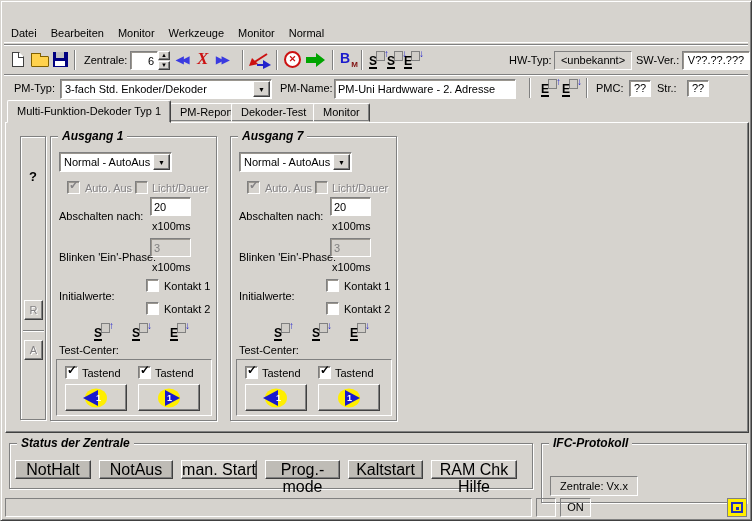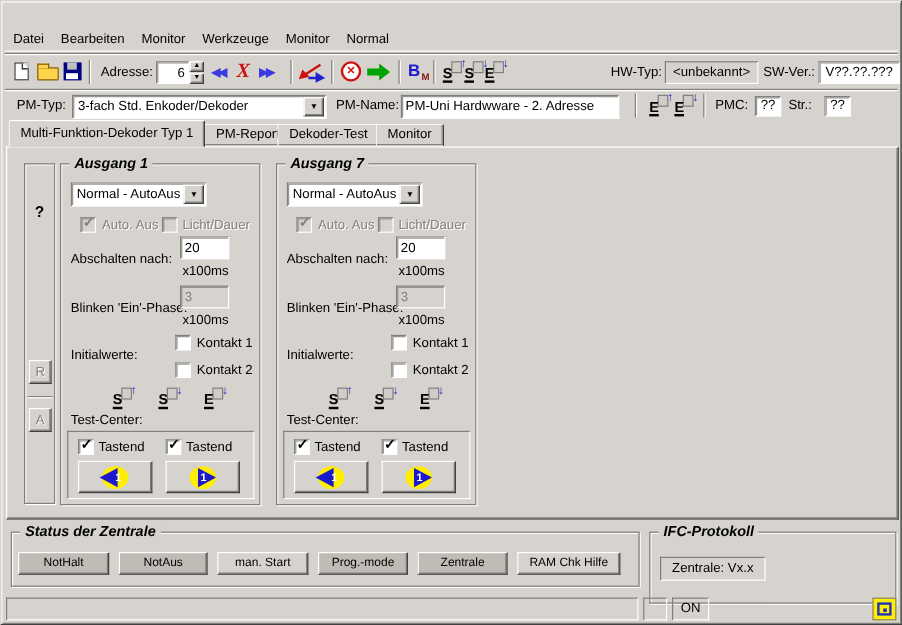--- a/index.html
+++ b/index.html
@@ -88,21 +88,21 @@
   
   .cb{position:absolute;width:13px;height:13px;background:#fff;border:1px solid;border-color:#808080 #fff #fff #808080;
     box-shadow:inset 1px 1px 0 #9a968f}
   .cb.checked::after{content:"✓";position:absolute;left:1px;top:-4px;font-size:12px;font-weight:bold}
   .cb.disabled{background:#d6d3ce}
   .cb.disabled::after{color:#848284}
   .dis-text{color:#848284;text-shadow:1px 1px 0 #fff}
   
   .btn{position:absolute;background:#d6d3ce;border:1px solid;border-color:#fff #404040 #404040 #fff;
     box-shadow:inset -1px -1px 0 #808080;text-align:center}
-  .sbtn{line-height:17px;font-size:10px}
+  .sbtn{line-height:17px;font-size:16px}
   .sbtn.dim{background:var(--dim-button,#bfbcb6)}
   .sunken-panel{position:absolute;border:1px solid;border-color:#808080 #fff #fff #808080}
   
   .abtn{position:absolute;width:62px;height:27px;background:#d6d3ce;border:1px solid;border-color:#fff #404040 #404040 #fff;
     box-shadow:inset -1px -1px 0 #808080}
   .ell{position:absolute;left:50%;top:50%;transform:translate(-50%,-50%);width:22px;height:19px;
     background:var(--yellow,#ffee00);border-radius:50%}
   .tri{position:absolute;top:50%}
   .tri-l{left:17px;transform:translateY(-50%);border-top:8px solid transparent;border-bottom:8px solid transparent;
     border-right:15px solid #1a1acc}
@@ -131,21 +131,21 @@
     <span class="menu-item">Werkzeuge</span>
     <span class="menu-item">Monitor</span>
     <span class="menu-item">Normal</span>
   </div>
 
   <div class="toolbar1">
     <span class="icon-new" style="left:8px;top:7px"></span>
     <span class="icon-open" style="left:27px;top:11px"></span>
     <span class="icon-save" style="left:49px;top:7px"></span>
     <span class="vsep" style="left:70px;top:5px"></span>
-    <span class="lbl" style="left:80px;top:9px">Adresse:</span>
+    <span class="lbl" style="left:80px;top:9px">Zentrale:</span>
     <input class="field" style="left: 126px; top: 6px; width: 28px; height: 19px; text-align: right;" value="6">
     <span class="spin up" style="left:154px;top:6px"></span>
     <span class="spin dn" style="left:154px;top:16px"></span>
     <span class="icon-rew" style="left:172px;top:9px"></span>
     <span class="icon-x" style="left:193px;top:5px">X</span>
     <span class="icon-fwd" style="left:212px;top:9px"></span>
     <span class="vsep" style="left:238px;top:5px"></span>
     <svg style="left:245px;top:7px" width="22" height="17">
       <line x1="4" y1="11" x2="18" y2="2" stroke="#cc1111" stroke-width="2"></line>
       <polygon points="0,14 9,12 3,6" fill="#cc1111"></polygon>
@@ -323,27 +323,27 @@
       </div>
     </div>
   </div>
 
   <div class="groupbox" style="left:8px;top:442px;width:524px;height:46px">
     <span class="legend">Status der Zentrale</span>
     <span class="btn sbtn dim" style="left:5px;top:16px;width:76px;height:19px">NotHalt</span>
     <span class="btn sbtn dim" style="left:89px;top:16px;width:74px;height:19px">NotAus</span>
     <span class="btn sbtn" style="left:171px;top:16px;width:76px;height:19px">man. Start</span>
     <span class="btn sbtn dim" style="left:255px;top:16px;width:75px;height:19px">Prog.-mode</span>
-    <span class="btn sbtn dim" style="left:338px;top:16px;width:75px;height:19px">Zentrale</span>
+    <span class="btn sbtn dim" style="left:338px;top:16px;width:75px;height:19px">Kaltstart</span>
     <span class="btn sbtn" style="left:421px;top:16px;width:86px;height:19px">RAM Chk Hilfe</span>
   </div>
 
   <div class="groupbox" style="left:540px;top:442px;width:206px;height:60px">
     <span class="legend">IFC-Protokoll</span>
-    <span class="flat-sunken" style="left:8px;top:20px;width:88px;height:20px;line-height:18px">Zentrale: Vx.x</span>
+    <span class="flat-sunken" style="left:8px;top:32px;width:88px;height:20px;line-height:18px">Zentrale: Vx.x</span>
   </div>
 
   <span class="statusbar-panel" style="left:4px;width:527px"></span>
   <span class="statusbar-panel" style="left:535px;width:20px"></span>
   <span class="statusbar-panel" style="left:559px;width:31px">ON</span>
   <span class="icon-conn"></span>
 
 </div>
 
 </body></html>

